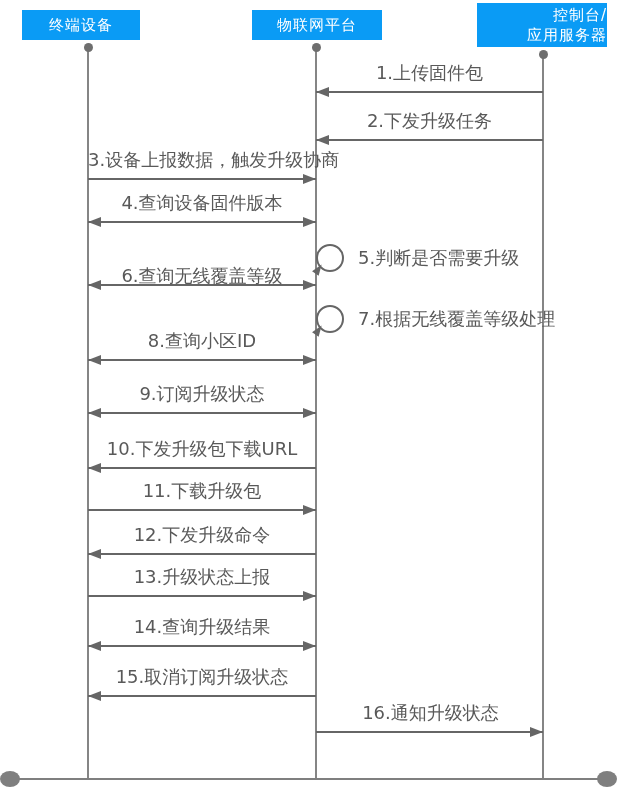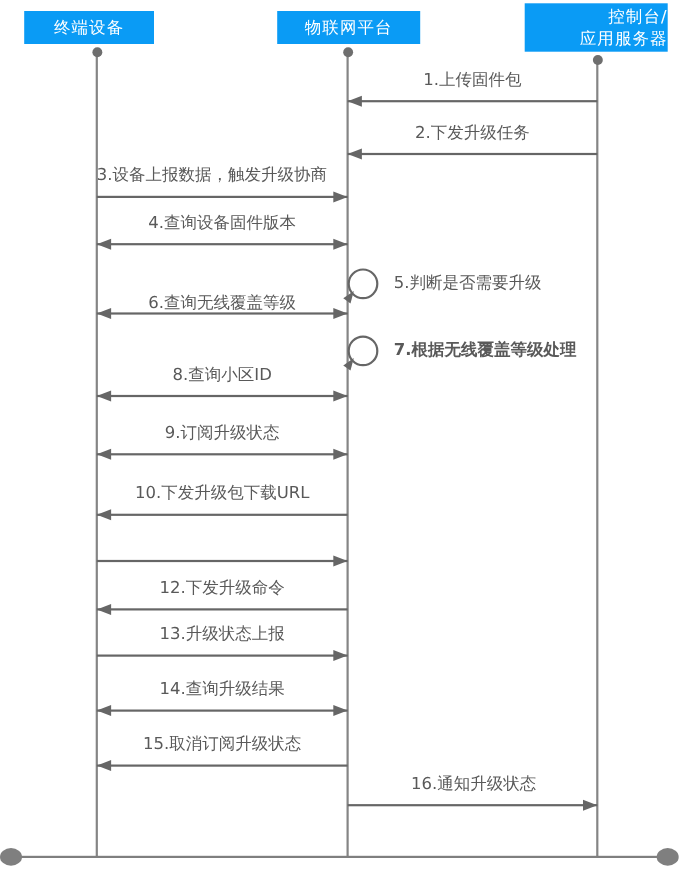--- a/index.html
+++ b/index.html
@@ -26,21 +26,21 @@
   .pin{position:absolute;width:9px;height:9px;border-radius:50%;background:#6e6e6e;}
   .pin1{left:84px;top:43px;}
   .pin2{left:312px;top:43px;}
   .pin3{left:539px;top:50px;}
   
   .msg-line{position:absolute;height:2px;background:#666666;}
   .head{position:absolute;width:0;height:0;border-top:5px solid transparent;border-bottom:5px solid transparent;}
   .head.hl{border-right:13px solid #666666;}
   .head.hr{border-left:13px solid #666666;}
   .msg-label{
-    position:absolute;font-size:15px;color:#595959;text-align:center;
+    position:absolute;font-size:18px;color:#595959;text-align:center;
     white-space:nowrap;height:17px;line-height:17px;
   }
   .msg-label.selflb{text-align:left;}
   .loop-circle{
     position:absolute;width:28px;height:28px;box-sizing:border-box;
     border:2px solid #666666;border-radius:50%;background:#ffffff;
   }
   .loop-head{
     position:absolute;width:0;height:0;
     border-top:4px solid transparent;border-bottom:4px solid transparent;
@@ -94,34 +94,35 @@
     <div class="msg-label" style="left: 88px; top: 194px; width: 228px;">4.查询设备固件版本</div>
     <div class="loop-circle" style="left: 316px; top: 244px;"></div>
     <div class="loop-head" style="left: 313px; top: 265px;"></div>
     <div class="msg-label selflb" style="left: 358px; top: 249px;">5.判断是否需要升级</div>
     <div class="msg-line" style="left: 88px; top: 284px; width: 228px;"></div>
     <div class="head hl" style="left: 88px; top: 280px;"></div>
     <div class="head hr" style="left: 303px; top: 280px;"></div>
     <div class="msg-label" style="left: 88px; top: 267px; width: 228px;">6.查询无线覆盖等级</div>
     <div class="loop-circle" style="left: 316px; top: 305px;"></div>
     <div class="loop-head" style="left: 313px; top: 326px;"></div>
-    <div class="msg-label selflb" style="left: 358px; top: 310px; font-weight: bold;">7.根据无线覆盖等级处理</div>
+    <div class="msg-label selflb" style="left: 358px; top: 310px;">7.根据无线覆盖等级处理</div>
     <div class="msg-line" style="left: 88px; top: 359px; width: 228px;"></div>
     <div class="head hl" style="left: 88px; top: 355px;"></div>
     <div class="head hr" style="left: 303px; top: 355px;"></div>
     <div class="msg-label" style="left: 88px; top: 332px; width: 228px;">8.查询小区ID</div>
     <div class="msg-line" style="left: 88px; top: 412px; width: 228px;"></div>
     <div class="head hl" style="left: 88px; top: 408px;"></div>
     <div class="head hr" style="left: 303px; top: 408px;"></div>
     <div class="msg-label" style="left: 88px; top: 385px; width: 228px;">9.订阅升级状态</div>
     <div class="msg-line" style="left: 88px; top: 467px; width: 228px;"></div>
     <div class="head hl" style="left: 88px; top: 463px;"></div>
     <div class="msg-label" style="left: 88px; top: 440px; width: 228px;">10.下发升级包下载URL</div>
     <div class="msg-line" style="left: 88px; top: 509px; width: 228px;"></div>
     <div class="head hr" style="left: 303px; top: 505px;"></div>
+    <div class="msg-label" style="left: 88px; top: 482px; width: 228px;">11.下载升级包</div>
     <div class="msg-line" style="left: 88px; top: 553px; width: 228px;"></div>
     <div class="head hl" style="left: 88px; top: 549px;"></div>
     <div class="msg-label" style="left: 88px; top: 526px; width: 228px;">12.下发升级命令</div>
     <div class="msg-line" style="left: 88px; top: 595px; width: 228px;"></div>
     <div class="head hr" style="left: 303px; top: 591px;"></div>
     <div class="msg-label" style="left: 88px; top: 568px; width: 228px;">13.升级状态上报</div>
     <div class="msg-line" style="left: 88px; top: 645px; width: 228px;"></div>
     <div class="head hl" style="left: 88px; top: 641px;"></div>
     <div class="head hr" style="left: 303px; top: 641px;"></div>
     <div class="msg-label" style="left: 88px; top: 618px; width: 228px;">14.查询升级结果</div>

